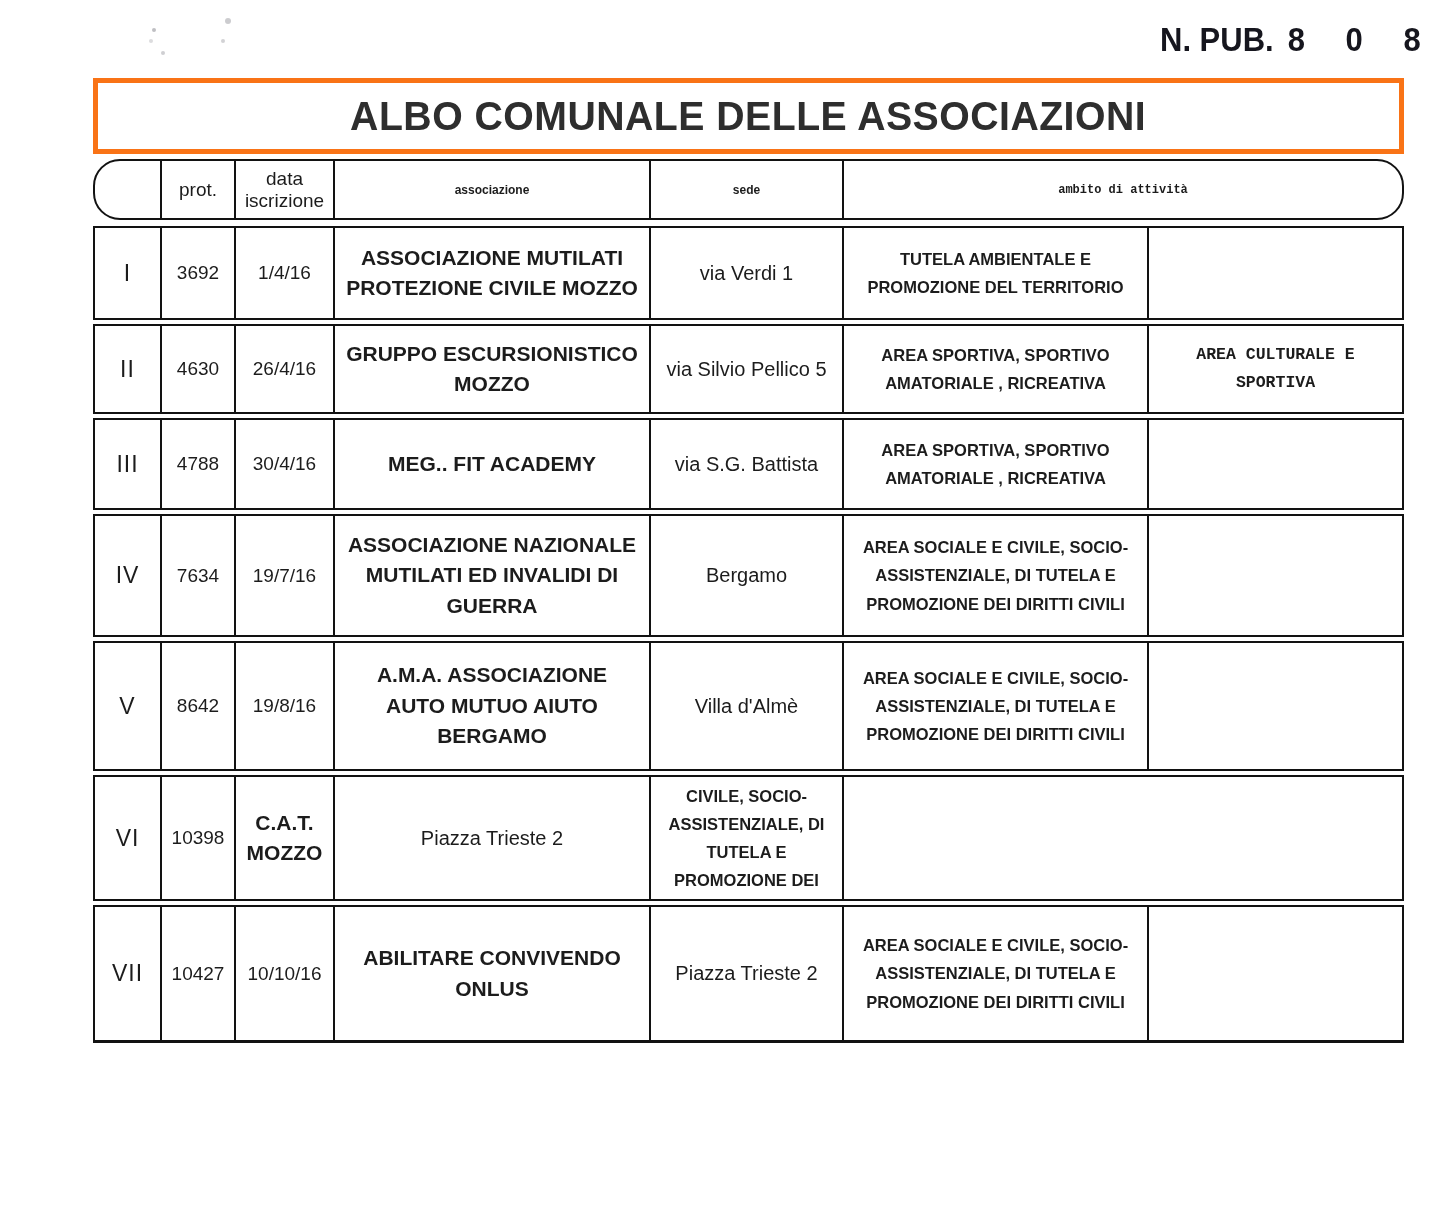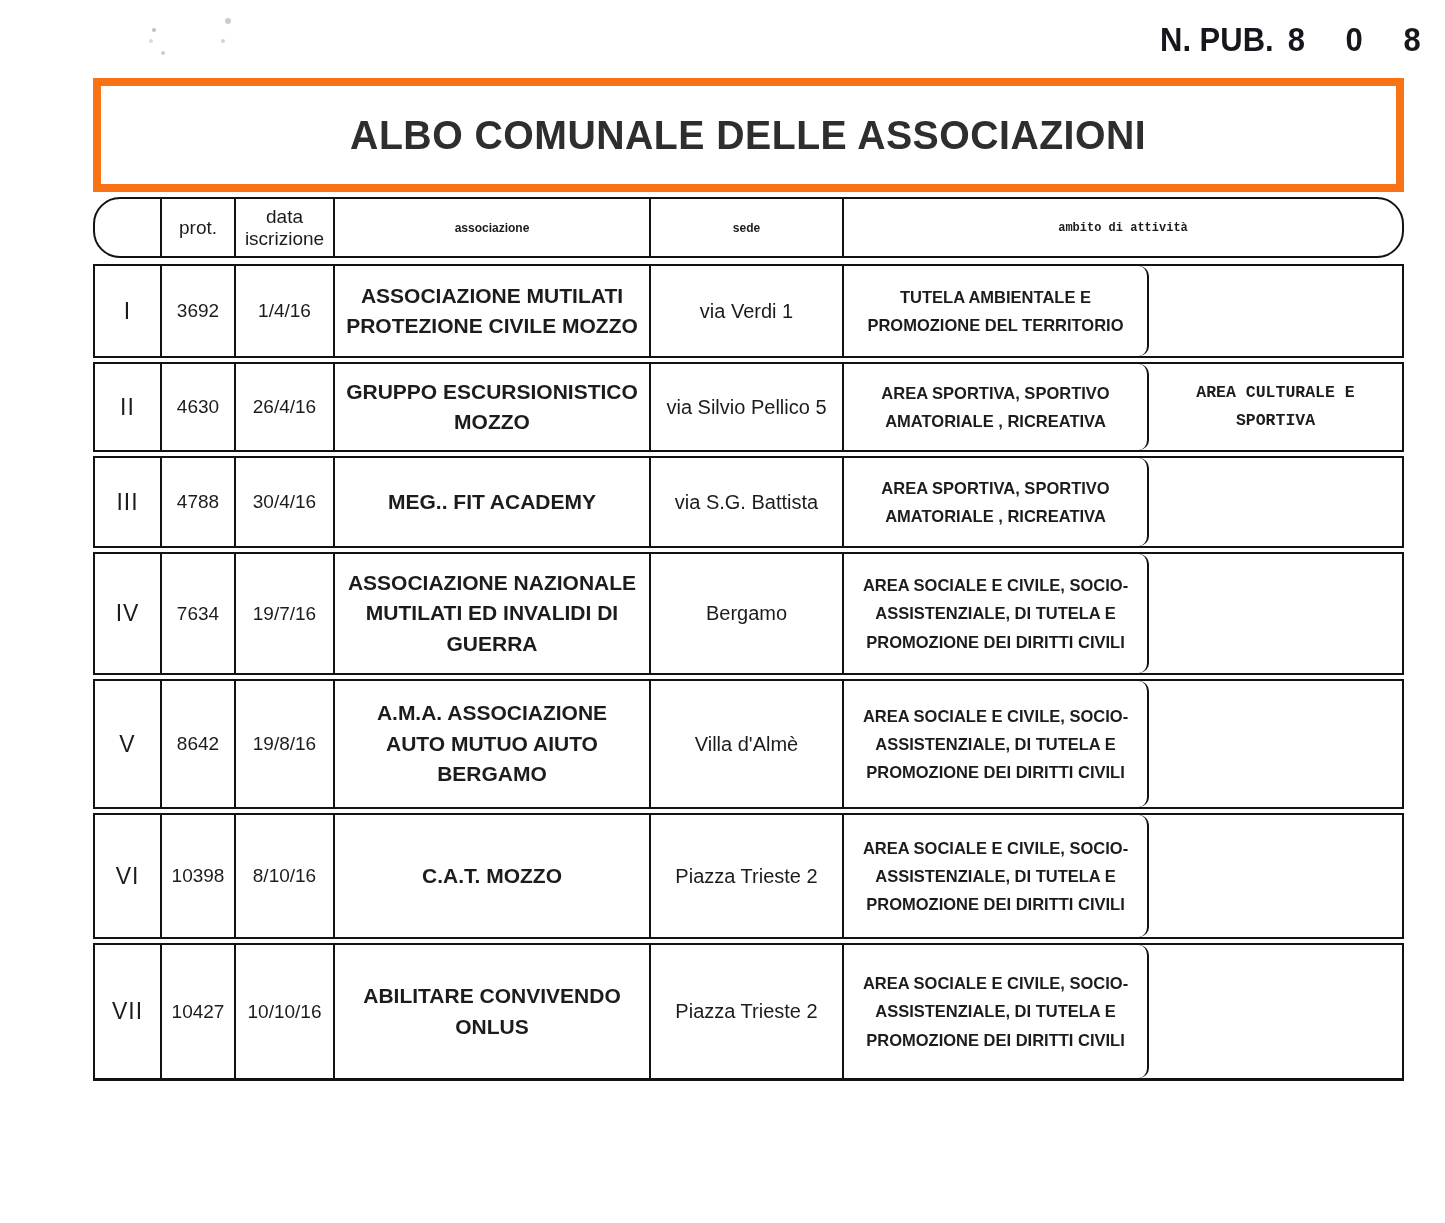--- a/index.html
+++ b/index.html
@@ -32,21 +32,21 @@
     font-weight: 700; font-size: 31px; color: #16161e;
     transform: scaleY(1.06);
     white-space: nowrap;
   }
   .stamp .num { letter-spacing: 16px; }
 
   
   .doc { position: absolute; left: 93px; top: 78px; width: 1311px; }
 
   .title-box {
-    height: 114px; border: 8px solid #f97316;
+    height: 76px; border: 5px solid #f97316;
     display: flex; align-items: center; justify-content: center;
     margin-bottom: 5px; background: #fff;
   }
   .title-box h1 {
     font-size: 40px; font-weight: 700; color: #2e2e2e;
     letter-spacing: .5px; transform: scaleX(.98);
     white-space: nowrap;
   }
 
   .row {
@@ -69,21 +69,20 @@
   .c-index { font-size: 23px; font-weight: 400; letter-spacing: 1px; }
   .c-prot, .c-date { font-size: 19px; font-weight: 400; }
   .c-assoc {
     font-size: 21px; font-weight: 700; line-height: 1.45;
     padding: 0 10px;
   }
   .c-sede { font-size: 20px; font-weight: 400; padding: 8px 6px; }
   .c-amb {
     font-size: 16.5px; font-weight: 700; line-height: 1.7;
     padding: 0 10px;
-    border-radius: 10px;
   }
 
   .bottom-rule {
     height: 3px; background: #121212; margin-top: -2px;
   }
 </style>
 </head>
 <body>
 
 <div class="smudge"></div>
@@ -154,21 +153,20 @@
     <div class="cell c-date">19/8/16</div>
     <div class="cell c-assoc">A.M.A. ASSOCIAZIONE AUTO MUTUO AIUTO BERGAMO</div>
     <div class="cell c-sede">Villa d'Almè</div>
     <div class="cell c-amb">AREA SOCIALE E CIVILE, SOCIO-ASSISTENZIALE, DI TUTELA E PROMOZIONE DEI DIRITTI CIVILI</div>
     <div class="cell c-amb"></div>
   </div>
 
   <div class="row body-row" style="height:126px">
     <div class="cell c-index">VI</div>
     <div class="cell c-prot">10398</div>
-    <div class="cell c-date">8/10/16</div>
     <div class="cell c-assoc">C.A.T. MOZZO</div>
     <div class="cell c-sede">Piazza Trieste 2</div>
     <div class="cell c-amb">AREA SOCIALE E CIVILE, SOCIO-ASSISTENZIALE, DI TUTELA E PROMOZIONE DEI DIRITTI CIVILI</div>
     <div class="cell c-amb"></div>
   </div>
 
   <div class="row body-row" style="height:137px; margin-bottom:0">
     <div class="cell c-index">VII</div>
     <div class="cell c-prot">10427</div>
     <div class="cell c-date">10/10/16</div>

